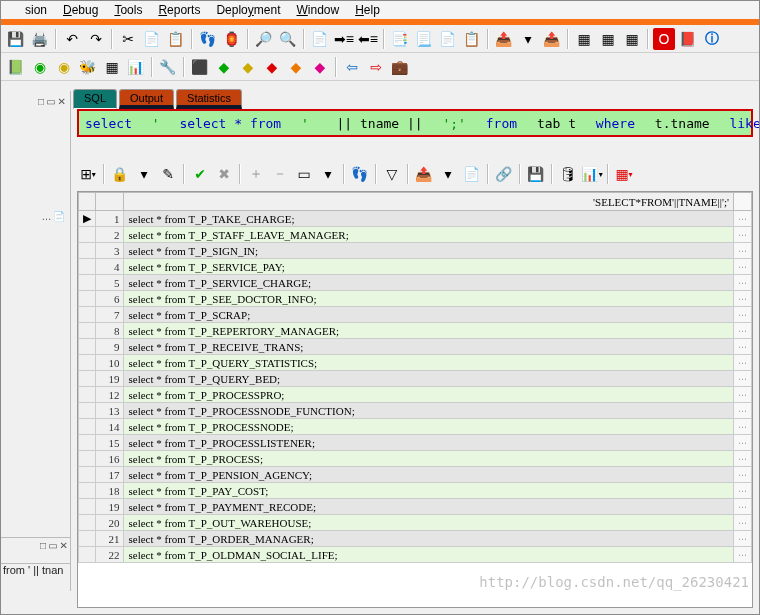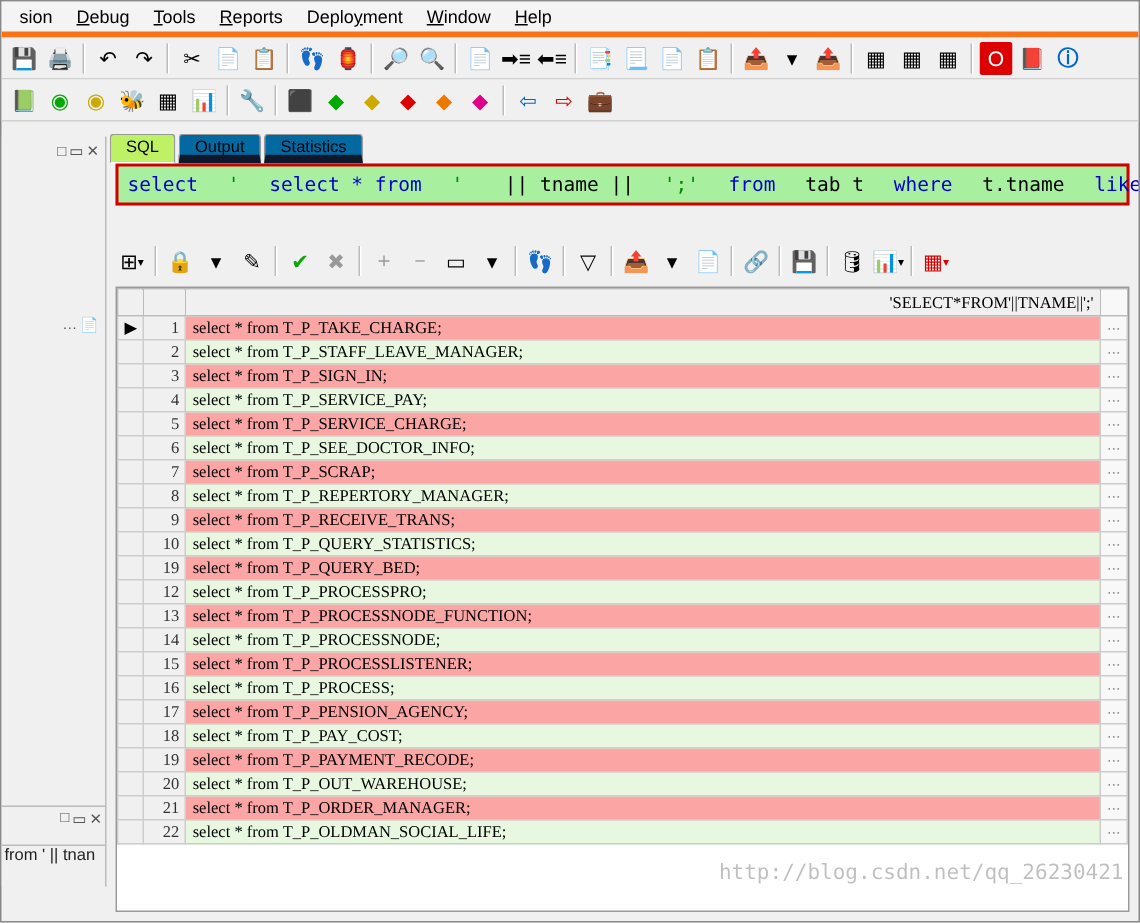--- a/index.html
+++ b/index.html
@@ -1,43 +1,43 @@
 <!DOCTYPE html>
 <html><head>
 <meta charset="utf-8">
 <style>
   * { box-sizing: border-box; margin: 0; padding: 0; }
   body { font-family: 'Segoe UI', Tahoma, sans-serif; font-size: 12px; background: #f0f0f0; width: 760px; height: 615px; overflow: hidden; position: relative; border: 1px solid #888; }
-  .menu-bar { background: #f4f4f4; height: 24px; display: flex; align-items: center; padding: 0 4px; border-bottom: 4px solid #f97316; }
+  .menu-bar { background: #f4f4f4; height: 24px; display: flex; align-items: center; padding: 0 16px; border-bottom: 6px solid #f97316; }
   .menu-item { padding: 2px 8px; cursor: pointer; }
   .menu-item u { text-decoration: underline; }
   .toolbar { background: #f0f0f0; height: 28px; display: flex; align-items: center; padding: 2px 4px; border-bottom: 1px solid #d0d0d0; gap: 2px; }
   .tb-btn { width: 22px; height: 22px; display: flex; align-items: center; justify-content: center; border: 1px solid transparent; border-radius: 2px; cursor: pointer; font-size: 14px; }
   .tb-sep { width: 2px; height: 20px; border-left: 1px solid #bbb; border-right: 1px solid #fff; margin: 0 2px; }
   .left-panel { position: absolute; left: 0; top: 90px; width: 70px; height: 500px; background: #f0f0f0; border-right: 1px solid #bbb; }
   .left-panel .sm { height: 20px; display: flex; align-items: center; justify-content: flex-end; padding-right: 4px; gap: 2px; }
   .left-bottom { position: absolute; bottom: 34px; left: 0; right: 0; height: 20px; font-size: 10px; padding: 2px; border-top: 1px solid #bbb; color: #555; display:flex; justify-content:flex-end; gap:2px;}
   .left-status { position: absolute; bottom: 0; left: 0; right: 0; height: 28px; font-size: 11px; padding: 0 2px; border-top: 1px solid #bbb; color: #222; white-space: nowrap; overflow: hidden; }
   .tabs { position: absolute; left: 72px; top: 86px; right: 6px; height: 22px; display: flex; align-items: flex-end; }
-  .tab { height: 20px; padding: 2px 10px; background: #bef264; border: 1px solid #999; border-bottom: 1px solid #fff; border-radius: 3px 3px 0 0; margin-right: 2px; font-size: 11px; cursor: pointer; position: relative; z-index: 2; }
-  .tab.inactive { background: #0369a1; border-bottom: 6px solid #0f172a; z-index: 1; }
+  .tab { height: 20px; padding: 2px 10px; background: #0f766e; border: 1px solid #999; border-bottom: 1px solid #fff; border-radius: 3px 3px 0 0; margin-right: 2px; font-size: 11px; cursor: pointer; position: relative; z-index: 2; }
+  .tab.inactive { background: #c2410c; border-bottom: 4px solid #0f172a; z-index: 1; }
   .sql-box { position: absolute; left: 76px; top: 108px; right: 6px; height: 28px; background: #a8f0a0; border: 2px solid #d00000; display: flex; align-items: center; padding: 0 6px; font-family: 'Consolas', monospace; font-size: 13px; white-space: pre; gap: 12px; }
   .kw { color: #0000cc; }
   .str { color: #008800; }
   .norm { color: #000; }
   .mid-toolbar { position: absolute; left: 76px; top: 160px; right: 6px; height: 26px; display: flex; align-items: center; gap: 2px; background: #f0f0f0; }
   .results { position: absolute; left: 76px; top: 190px; right: 6px; bottom: 6px; background: #fff; border: 1px solid #999; overflow-y: auto; overflow-x: hidden; }
   .results table { border-collapse: collapse; width: 100%; font-family: 'Segoe UI', Tahoma; font-size: 11px; }
   .results th { background: #f0f0f0; border: 1px solid #bbb; padding: 1px 4px; text-align: right; font-weight: normal; height: 18px; position: sticky; top: 0; }
   .results td { border: 1px solid #ccc; padding: 1px 4px; height: 16px; }
   .results .rownum { width: 28px; text-align: right; background: #f0f0f0; color: #333; }
   .results .marker { width: 14px; background: #f0f0f0; text-align: center; }
   .results .dots { width: 14px; background: #f8f8f8; text-align: center; color: #888; font-size: 9px; }
   .results tr.even td.cell { background: #e8f8e0; }
-  .results tr.odd td.cell { background: #fca5a5; }
+  .results tr.odd td.cell { background: #e5e5e5; }
   .watermark { position: absolute; right: 10px; bottom: 24px; color: rgba(0,0,0,0.25); font-size: 14px; font-family: monospace; pointer-events: none; }
   .sm-ico { font-size: 10px; color: #555; cursor: pointer; }
 </style>
 </head>
 <body>
 
 <div class="menu-bar">
   <span class="menu-item"><span>sion</span></span>
   <span class="menu-item"><u>D</u><span>ebug</span></span>
   <span class="menu-item"><u>T</u>ools</span>

